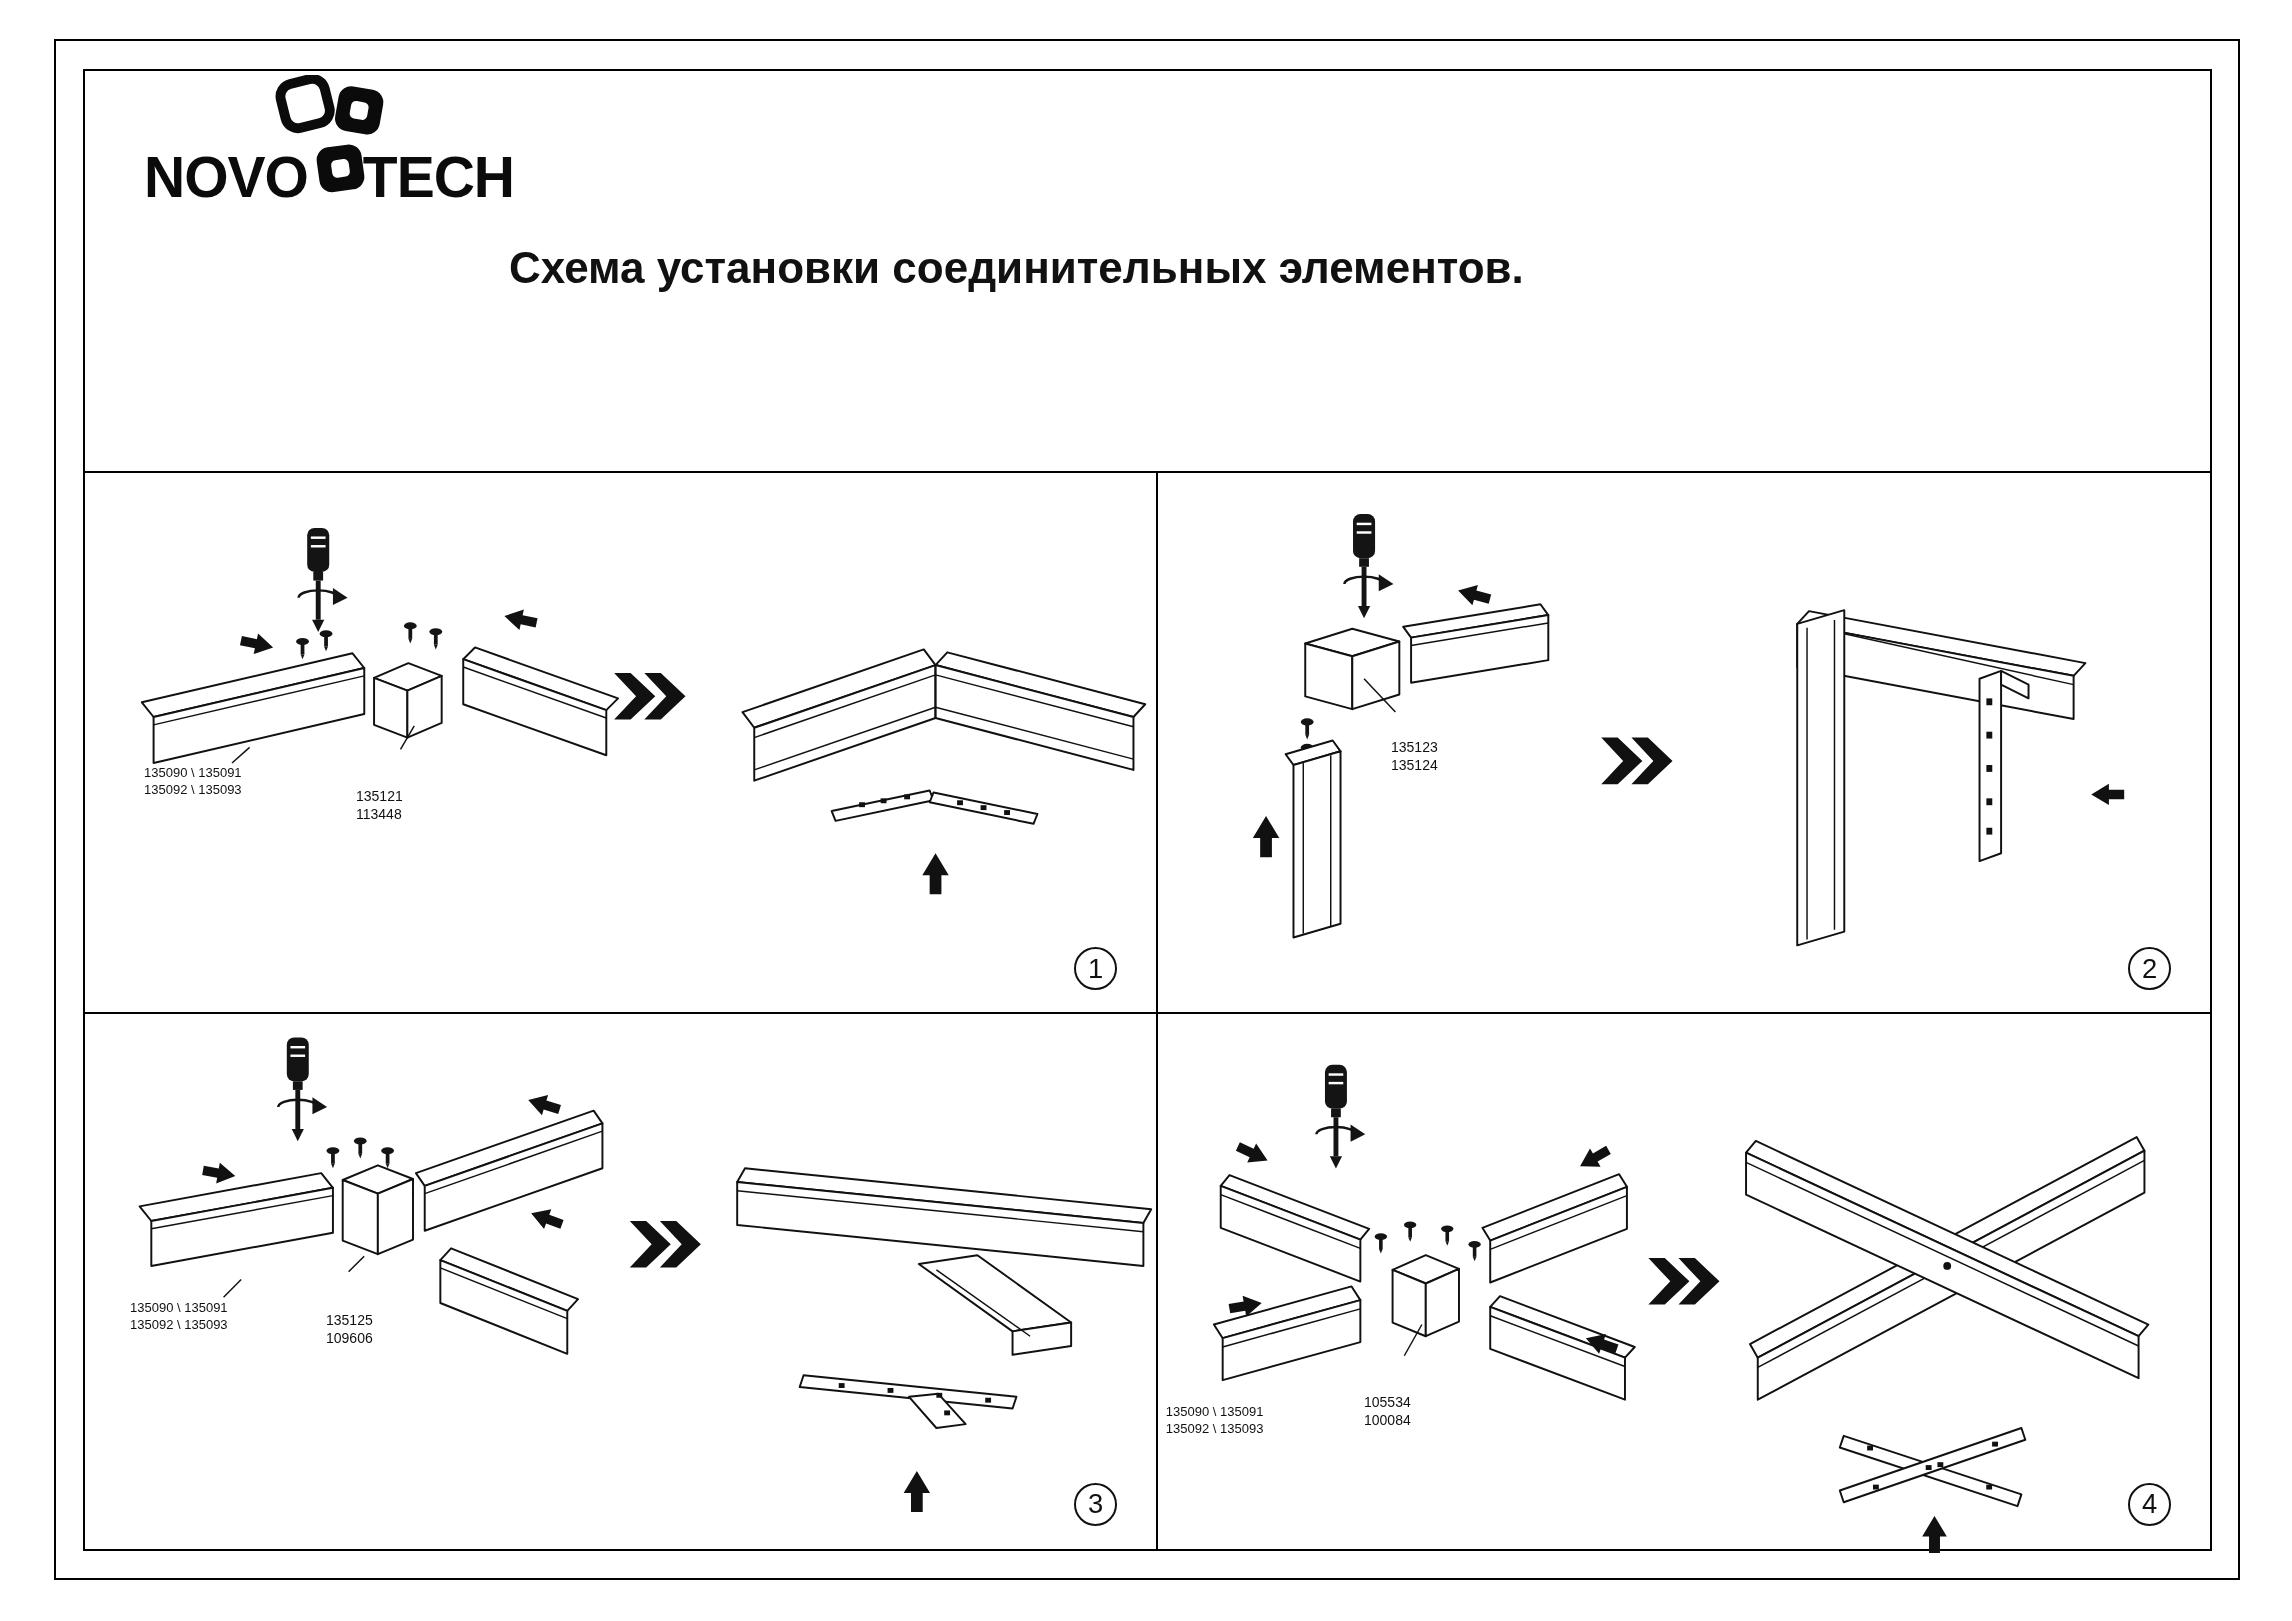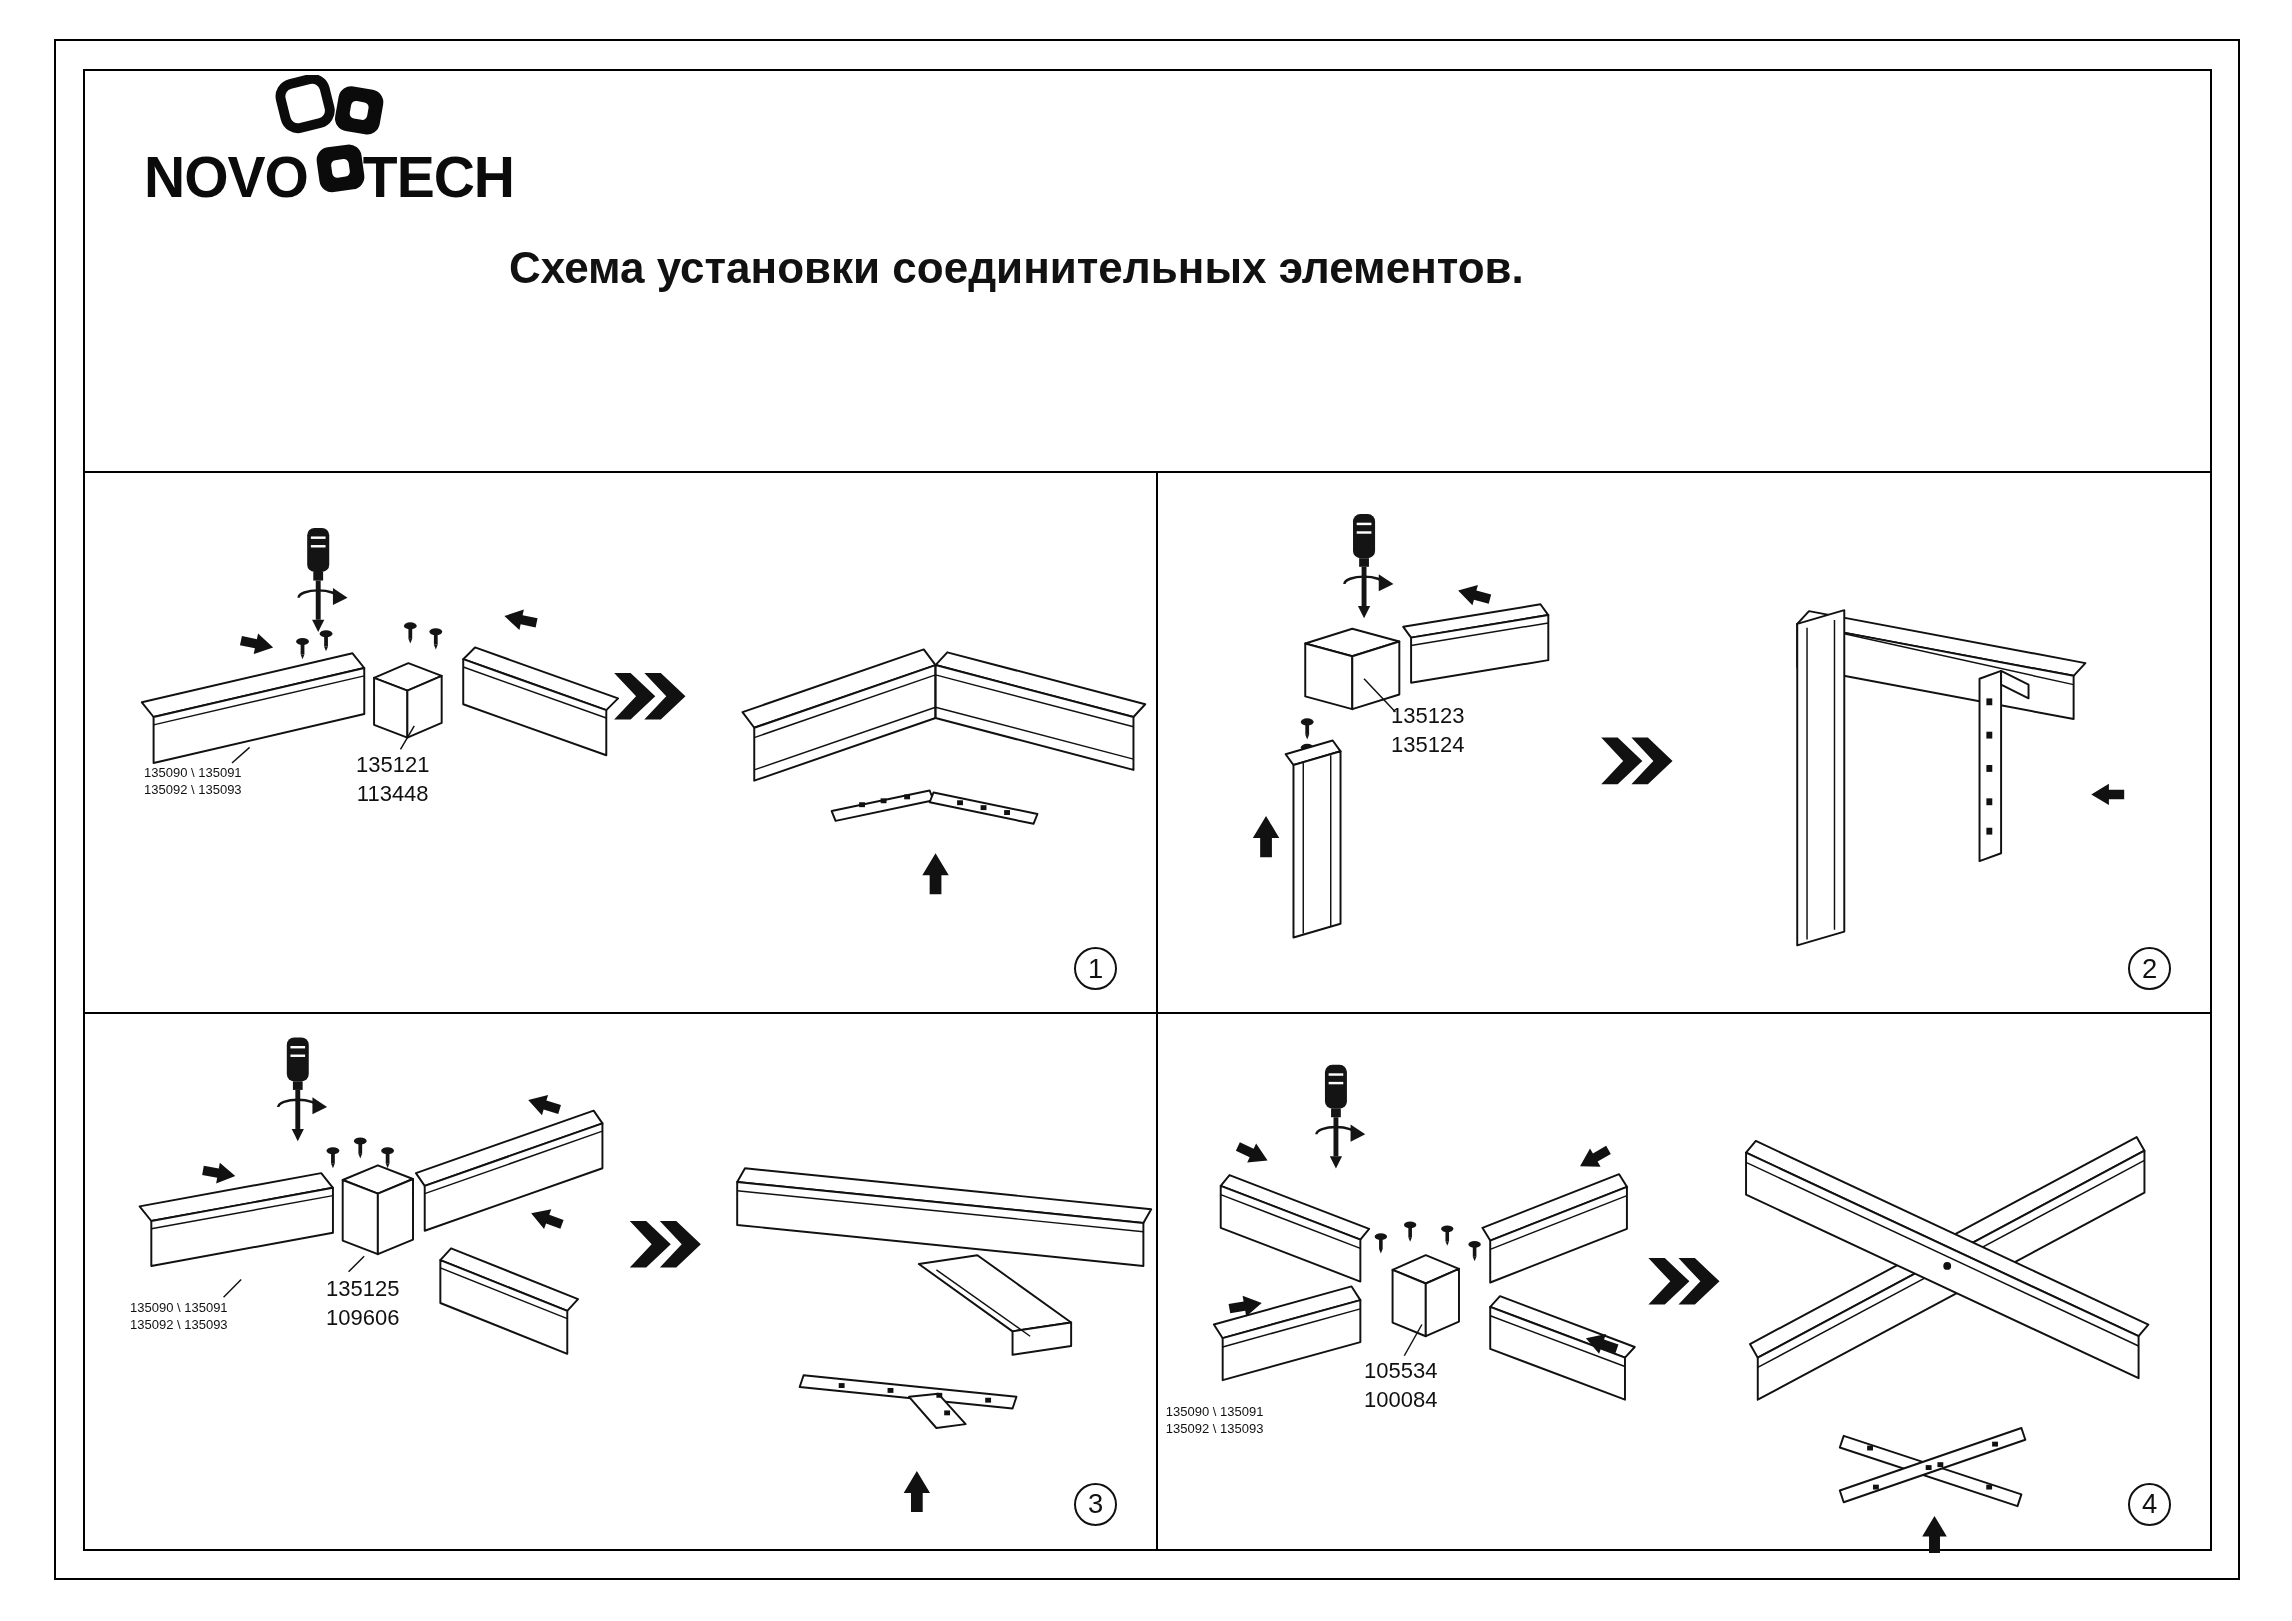--- a/index.html
+++ b/index.html
@@ -1,19 +1,19 @@
 <!DOCTYPE html>
 <html><head>
 <meta charset="utf-8">
 <style>
   * { box-sizing: border-box; }
   html, body { margin:0; padding:0; background:#ffffff; }
   .page {
     position:relative; width:2293px; height:1621px; background:#fff;
-    font-family:"Liberation Sans", sans-serif; color:#111; overflow:hidden;text-align:center;
+    font-family:"Liberation Sans", sans-serif; color:#111; overflow:hidden;
   }
   .outer-frame { position:absolute; left:54px; top:39px; width:2186px; height:1541px; border:2.9px solid #000; }
   .inner-frame { position:absolute; left:83px; top:69px; width:2129px; height:1482px; border:2px solid #000; }
   .divider-h1 { position:absolute; left:0; top:400px; width:100%; height:2px; background:#000; }
   .divider-h2 { position:absolute; left:0; top:941px; width:100%; height:2px; background:#000; }
   .divider-v  { position:absolute; left:1071px; top:400px; width:2px; height:1078px; background:#000; }
 
   .header { position:absolute; left:0; top:0; width:100%; height:400px; }
   .logo { position:absolute; left:59px; top:13.7px; width:451px; height:167px; }
   .logo-text { position:absolute; left:0; top:59px; font-size:57px; font-weight:bold; letter-spacing:-1px; white-space:nowrap; color:#0b0b0b; }
@@ -23,21 +23,21 @@
 
   .panel { position:absolute; }
   .panel-1 { left:0; top:400px; width:1071px; height:541px; }
   .panel-2 { left:1073px; top:400px; width:1056px; height:541px; }
   .panel-3 { left:0; top:943px; width:1071px; height:539px; }
   .panel-4 { left:1073px; top:943px; width:1056px; height:539px; }
   .illust { position:absolute; left:0; top:0; width:100%; height:100%; }
 
   .lbl { position:absolute; line-height:1.3; color:#111; }
   .lbl-sm { font-size:13px; }
-  .lbl-md { font-size:22px; }
+  .lbl-md { font-size:14px;margin-top:36px; }
 
   .badge {
     position:absolute; width:43px; height:43px; border:2.9px solid #111; border-radius:50%;
     display:flex; align-items:center; justify-content:center; font-size:27.4px; background:#fff;
   }
 
   svg .face { fill:#fff; stroke:#111; stroke-width:2; stroke-linejoin:round; }
   svg .thin { stroke:#111; stroke-width:1.5; fill:none; }
   svg .hole { fill:#111; }
 </style>

